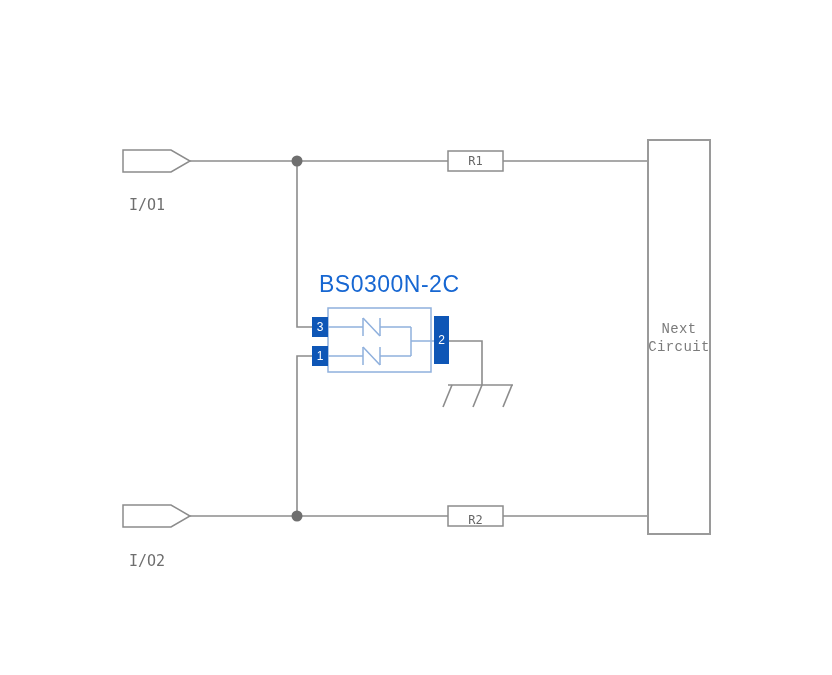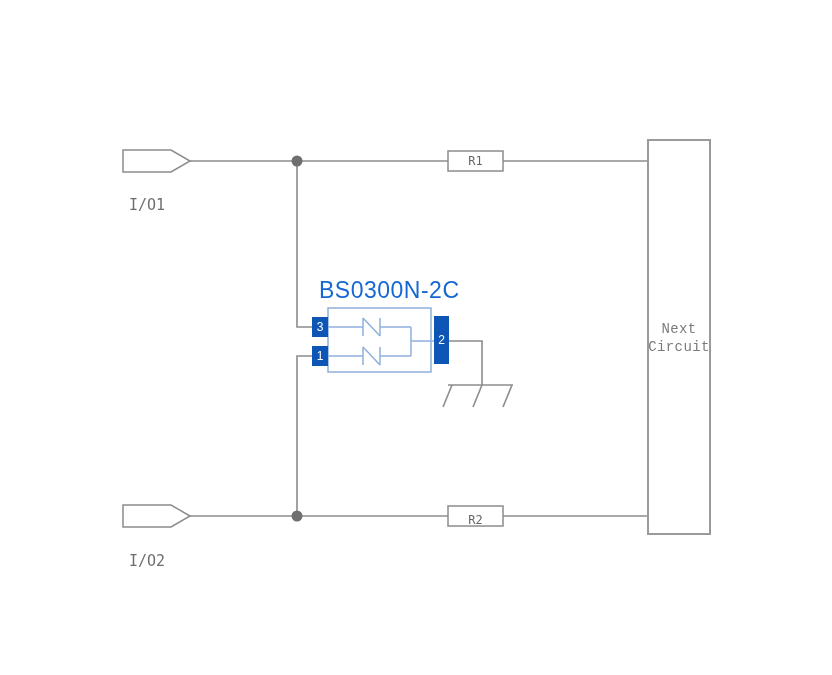--- a/index.html
+++ b/index.html
@@ -109,21 +109,21 @@
   </svg>
 
   <div class="abs port-label" style="left:123px;top:150px;width:48px;height:22px;">I/O1</div>
 
   <div class="abs port-label" style="left:123px;top:505px;width:48px;height:24px;">I/O2</div>
 
   <div class="abs res-label" style="left:448px;top:151px;width:55px;height:20px;">R1</div>
 
   <div class="abs res-label" style="left:448px;top:506px;width:55px;height:28px;">R2</div>
 
-  <div class="abs component-title" style="left:319px;top:277px;text-align:center;">BS0300N-2C</div>
+  <div class="abs component-title" style="left:319px;top:271px;text-align:center;">BS0300N-2C</div>
 
   <div class="abs pin-num" style="left:312px;top:317px;width:16px;height:20px;">3</div>
 
   <div class="abs pin-num" style="left:312px;top:346px;width:16px;height:20px;">1</div>
 
   <div class="abs pin-num" style="left:434px;top:316px;width:15px;height:48px;">2</div>
 
   <div class="abs next-circuit-text" style="left:648px;top:320px;width:62px;">
     <span>Next</span><br>
     <span>Circuit</span>

